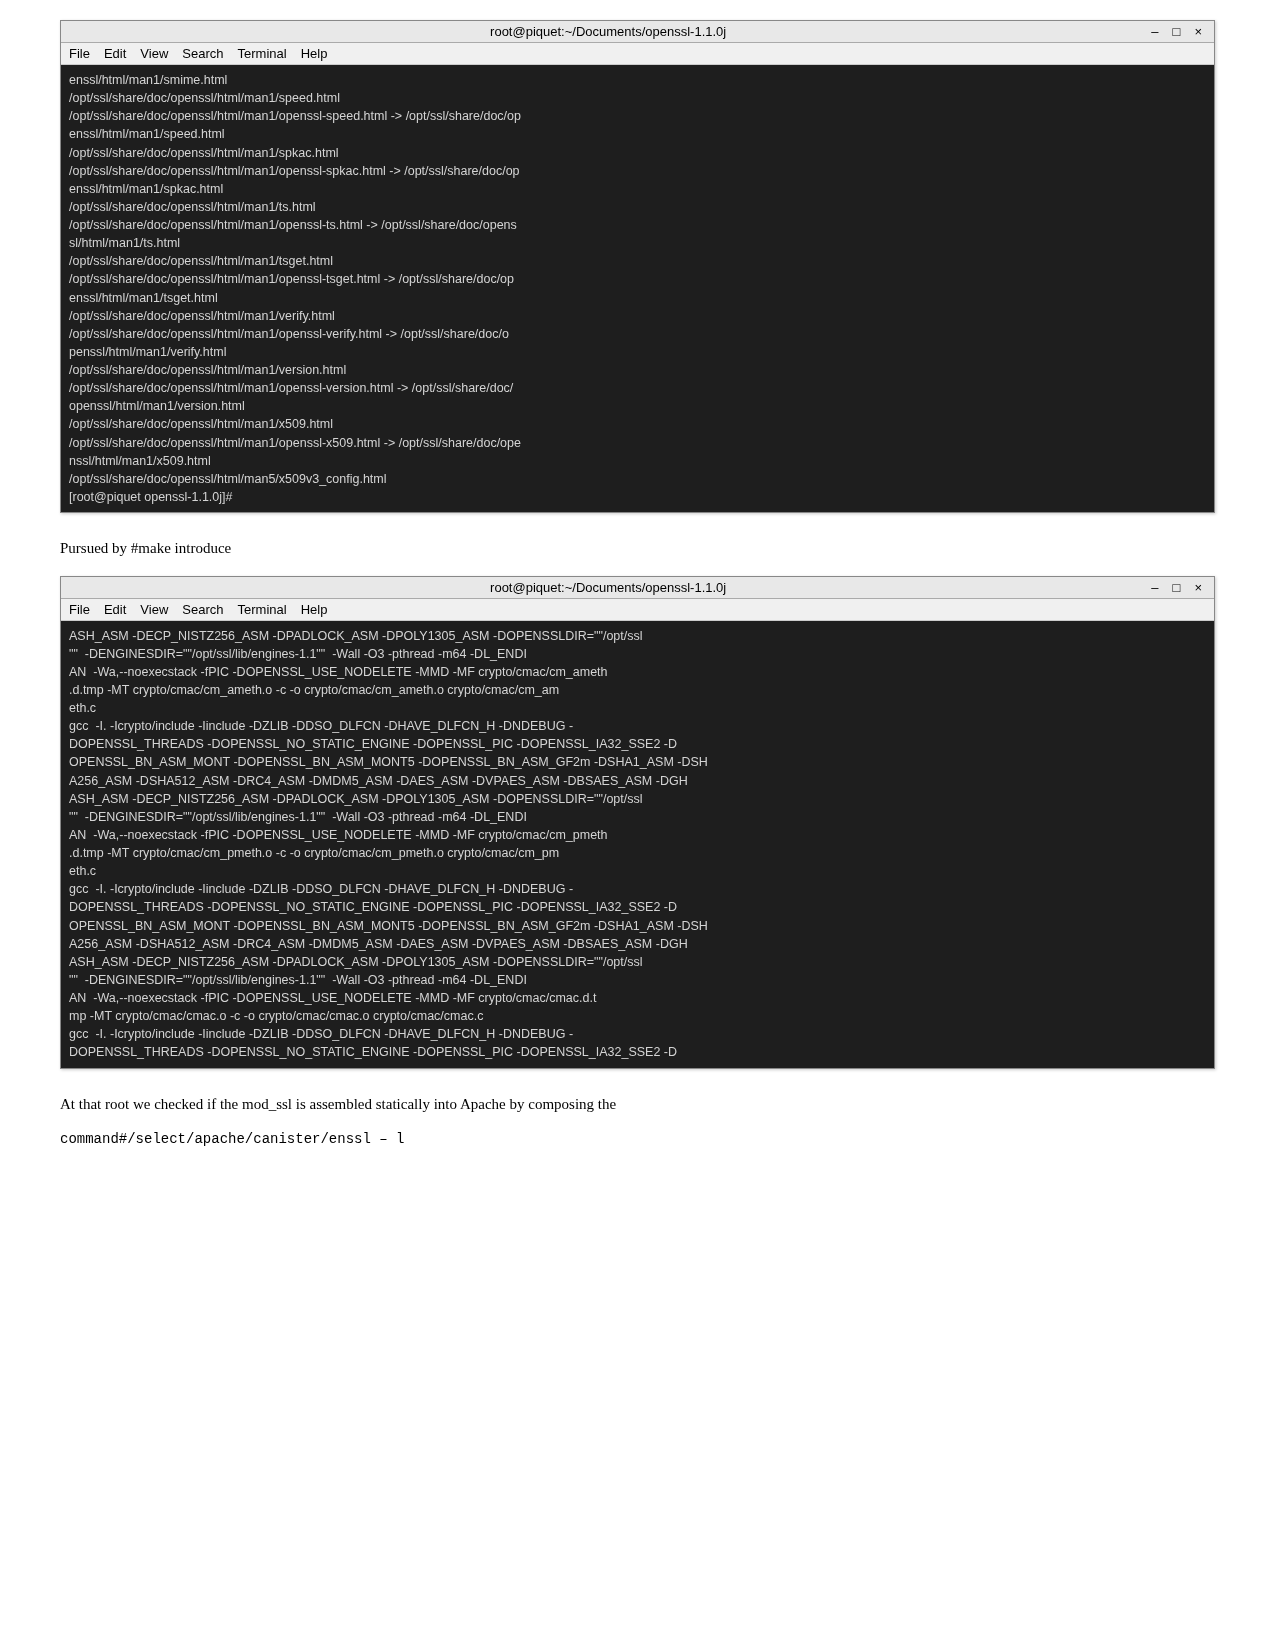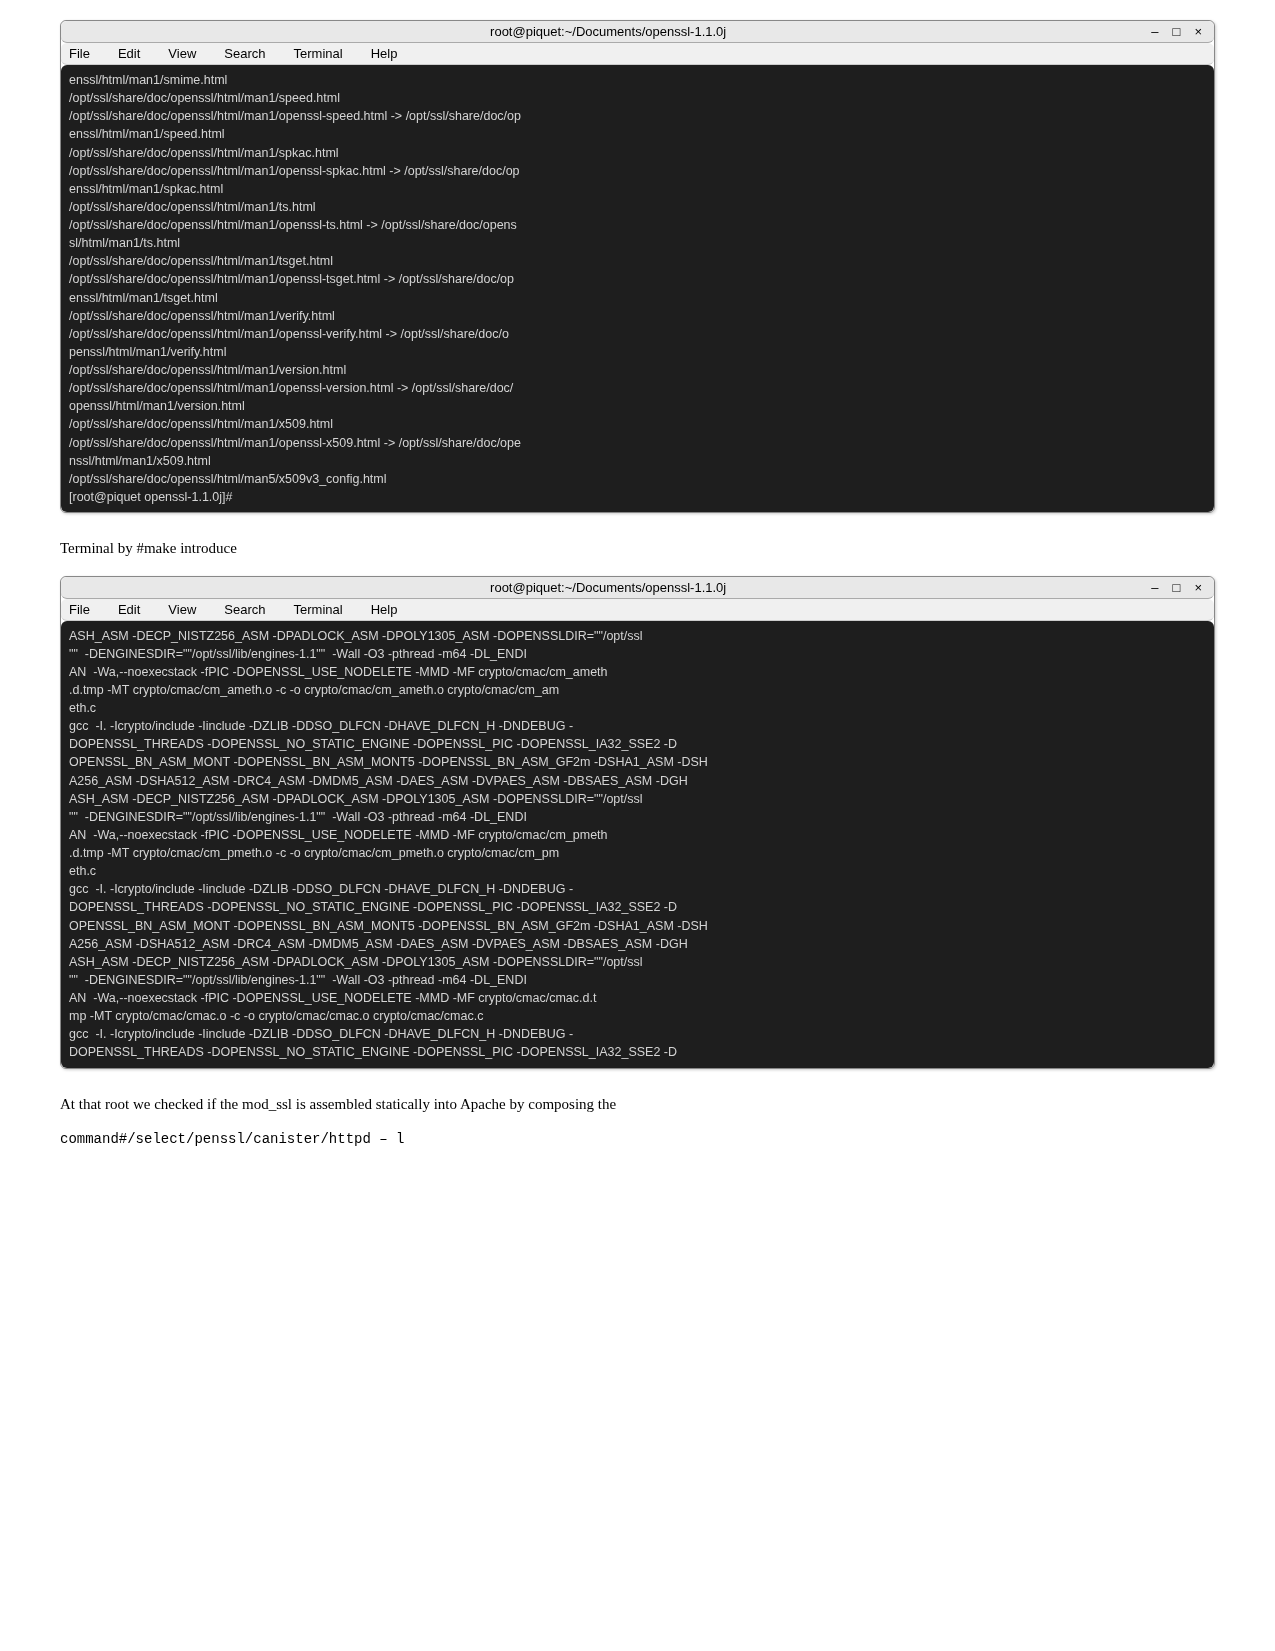--- a/index.html
+++ b/index.html
@@ -1,15 +1,15 @@
 <!DOCTYPE html>
 <html><head>
   <meta charset="utf-8">
   <style>
-    * { margin: 0; padding: 0; box-sizing: border-box; border-radius: 6px; }
+    * { margin: 0; padding: 0; box-sizing: border-box; }
 
     body {
       background: #ffffff;
       font-family: Georgia, 'Times New Roman', serif;
       font-size: 15px;
       color: #000;
       width: 1275px;
       min-height: 1651px;
       padding: 20px 60px;
     }
@@ -52,21 +52,21 @@
       padding: 0 4px;
     }
 
     .terminal-menubar {
       background: #f0f0f0;
       border-bottom: 1px solid #ccc;
       padding: 3px 8px;
       font-family: Arial, sans-serif;
       font-size: 13px;
       display: flex;
-      gap: 28px;
+      gap: 14px;
       color: #000;
     }
 
     .terminal-menubar span {
       cursor: pointer;
     }
 
     .terminal-body {
       background: #1e1e1e;
       color: #d4d4d4;
@@ -132,21 +132,21 @@
 /opt/ssl/share/doc/openssl/html/man1/version.html
 /opt/ssl/share/doc/openssl/html/man1/openssl-version.html -&gt; /opt/ssl/share/doc/
 openssl/html/man1/version.html
 /opt/ssl/share/doc/openssl/html/man1/x509.html
 /opt/ssl/share/doc/openssl/html/man1/openssl-x509.html -&gt; /opt/ssl/share/doc/ope
 nssl/html/man1/x509.html
 /opt/ssl/share/doc/openssl/html/man5/x509v3_config.html
 [root@piquet openssl-1.1.0j]# </div>
 </div>
 
-<div class="prose-text">Terminal by #make introduce</div>
+<div class="prose-text">Pursued by #make introduce</div>
 
 <div class="terminal-window">
   <div class="terminal-titlebar">
     <div class="title">root@piquet:~/Documents/openssl-1.1.0j</div>
     <div class="win-controls">
       <span class="win-btn">–</span>
       <span class="win-btn">□</span>
       <span class="win-btn">×</span>
     </div>
   </div>
@@ -179,13 +179,13 @@
 ASH_ASM -DECP_NISTZ256_ASM -DPADLOCK_ASM -DPOLY1305_ASM -DOPENSSLDIR=""/opt/ssl
 ""  -DENGINESDIR=""/opt/ssl/lib/engines-1.1""  -Wall -O3 -pthread -m64 -DL_ENDI
 AN  -Wa,--noexecstack -fPIC -DOPENSSL_USE_NODELETE -MMD -MF crypto/cmac/cmac.d.t
 mp -MT crypto/cmac/cmac.o -c -o crypto/cmac/cmac.o crypto/cmac/cmac.c
 gcc  -I. -Icrypto/include -Iinclude -DZLIB -DDSO_DLFCN -DHAVE_DLFCN_H -DNDEBUG -
 DOPENSSL_THREADS -DOPENSSL_NO_STATIC_ENGINE -DOPENSSL_PIC -DOPENSSL_IA32_SSE2 -D</div>
 </div>
 
 <div class="prose-text">At that root we checked if the mod_ssl is assembled statically into Apache by composing the</div>
 
-<div class="prose-code">command#/select/penssl/canister/httpd – l</div>
+<div class="prose-code">command#/select/apache/canister/enssl – l</div>
 
 </body></html>

